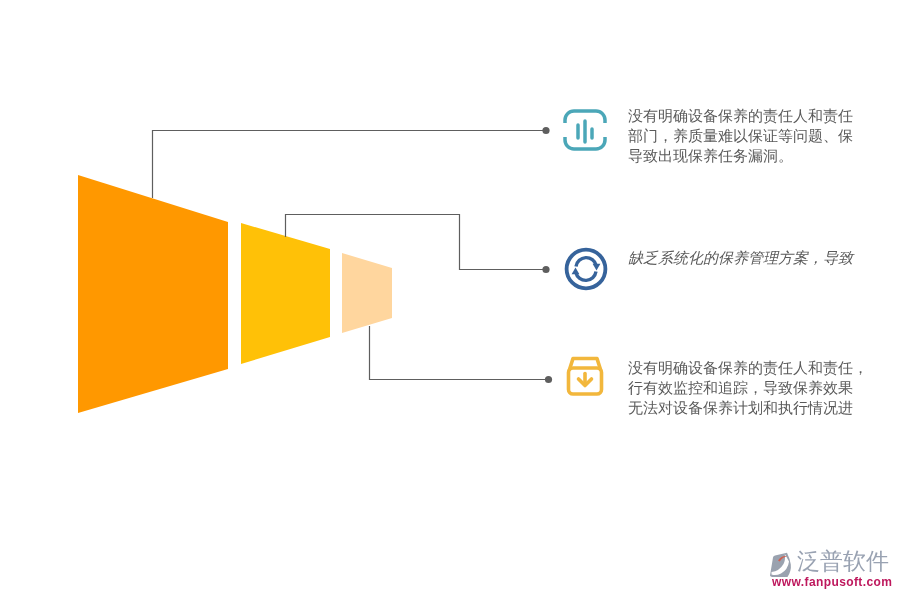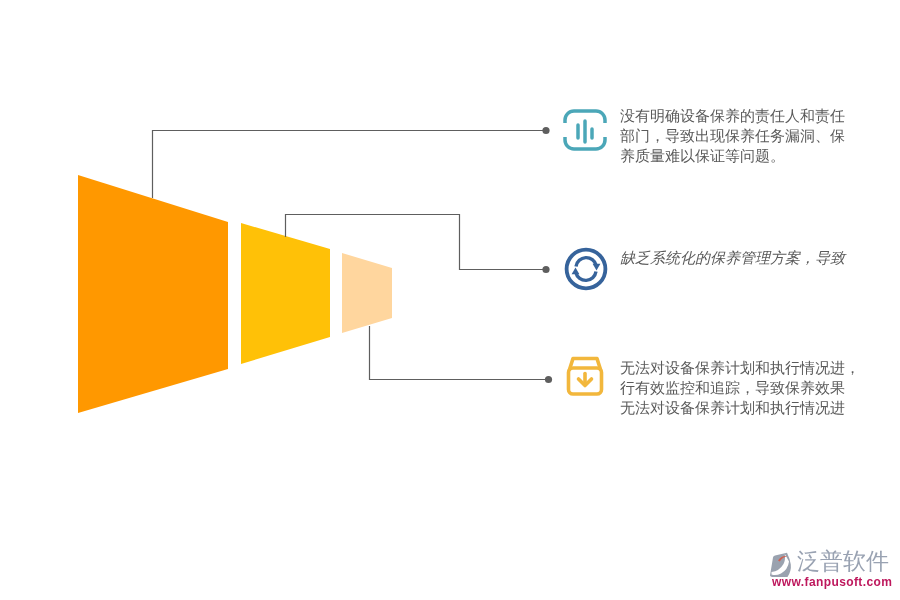--- a/index.html
+++ b/index.html
@@ -5,21 +5,21 @@
   html,body{margin:0;padding:0;background:#fff;}
   .canvas{
     position:relative;width:900px;height:600px;background:#ffffff;overflow:hidden;
     font-family:"Liberation Sans","DejaVu Sans",sans-serif;
   }
   .bg-svg{position:absolute;left:0;top:0;}
   .icon{position:absolute;display:block;}
   .text-block{
     position:absolute;font-size:15px;line-height:20px;letter-spacing:0;
   }
-  .text-block div{white-space:nowrap;}
+  .text-block div{white-space:nowrap;margin-left:8px;}
   .watermark{position:absolute;left:764px;top:547px;width:130px;height:45px;text-decoration:underline;}
   .wm-logo{position:absolute;left:2px;top:4px;}
   .wm-brand{position:absolute;left:33px;top:2px;font-size:23px;line-height:25px;white-space:nowrap;}
   .wm-url{position:absolute;left:8px;top:28px;font-size:12px;font-weight:bold;letter-spacing:.4px;white-space:nowrap;}
 </style>
 </head>
 <body>
 
 <div class="canvas">
 
@@ -46,22 +46,22 @@
         <g stroke-linecap="round">
           <path d="M16 17 V30"></path>
           <path d="M23 13 V34"></path>
           <path d="M30 21 V30"></path>
         </g>
       </g>
     </svg>
   </span>
   <div class="text-block" style="left: 620px; top: 106px; color: rgb(90, 90, 90);">
     <div>没有明确设备保养的责任人和责任</div>
-    <div>部门，导致出现保养任务漏洞、保</div>
-    <div>养质量难以保证等问题。</div>
+    <div>部门，养质量难以保证等问题、保</div>
+    <div>导致出现保养任务漏洞。</div>
   </div>
 
   <span class="icon" style="left:564px;top:247px;">
     <svg width="44" height="44" viewBox="0 0 44 44">
       <g fill="none" stroke-width="3.8" stroke="#36639B">
         <circle cx="22" cy="22" r="19.4"></circle>
         <g stroke-width="3.4">
           <path d="M12 19.5 A10.3 10.3 0 0 1 32.2 18.5"></path>
           <path d="M32 24.5 A10.3 10.3 0 0 1 11.8 25.5"></path>
         </g>
@@ -80,21 +80,21 @@
     <svg width="46" height="44" viewBox="0 0 46 44">
       <g fill="none" stroke-width="3.6" stroke-linejoin="round" stroke-linecap="round" stroke="#F2B73C">
         <path d="M7.5 15.5 L11 4.5 H35 L38.5 15.5"></path>
         <rect x="6.5" y="14" width="33" height="26" rx="4.5"></rect>
         <path d="M23 19.5 V30.5"></path>
         <path d="M16.5 25 L23 31.5 L29.5 25"></path>
       </g>
     </svg>
   </span>
   <div class="text-block" style="left: 620px; top: 358px; color: rgb(90, 90, 90);">
-    <div>无法对设备保养计划和执行情况进，</div>
+    <div>没有明确设备保养的责任人和责任，</div>
     <div>行有效监控和追踪，导致保养效果</div>
     <div>无法对设备保养计划和执行情况进</div>
   </div>
 
   <div class="watermark">
     <span class="wm-logo">
       <svg width="28" height="28" viewBox="0 0 28 28">
         <path d="M4 24.5 L7 6.5 Q7.2 5 9 4.5 L21 1.8 Q24 8 24.8 13.5 Q25.5 20 21.5 26 L8 26 Q4.5 26 4 24.5 Z" fill="#9AA2AF"></path>
         <path d="M5.5 21 Q13.5 20 17.5 13 Q19.6 9 18.8 3 L23 10.5 Q22 18.5 15 22.6 Q10 25 5.5 23.6 Z" fill="#ffffff"></path>
         <path d="M12 9.5 Q15.5 4.5 21 5.2 Q16.5 6.2 13.8 10.5 Z" fill="#D0604F"></path>

